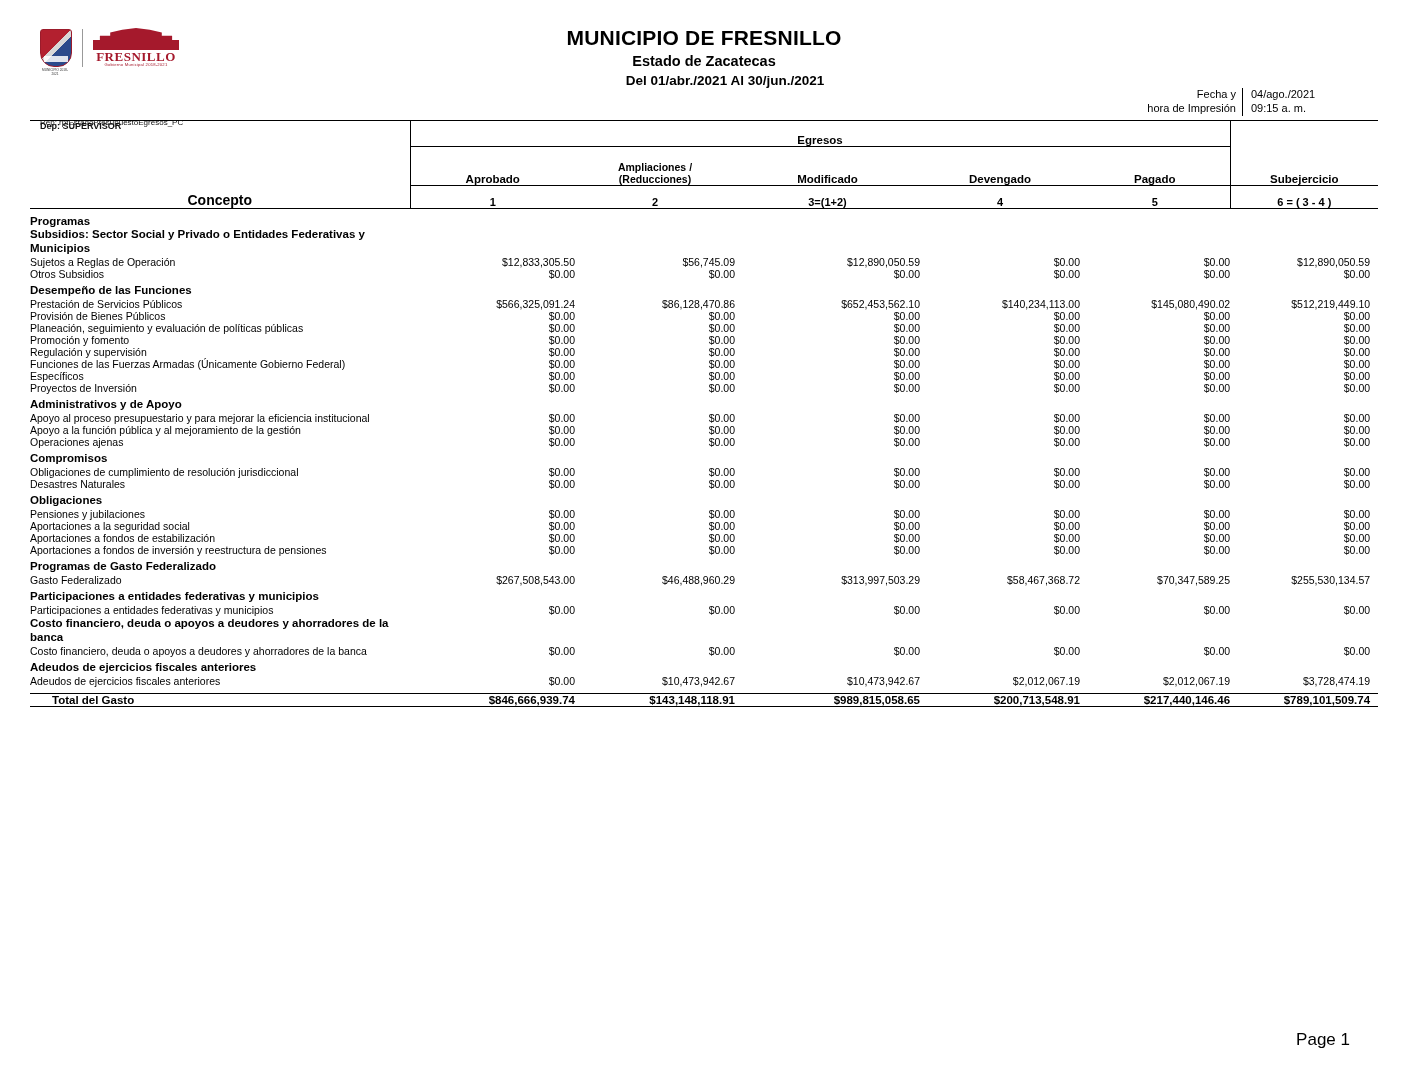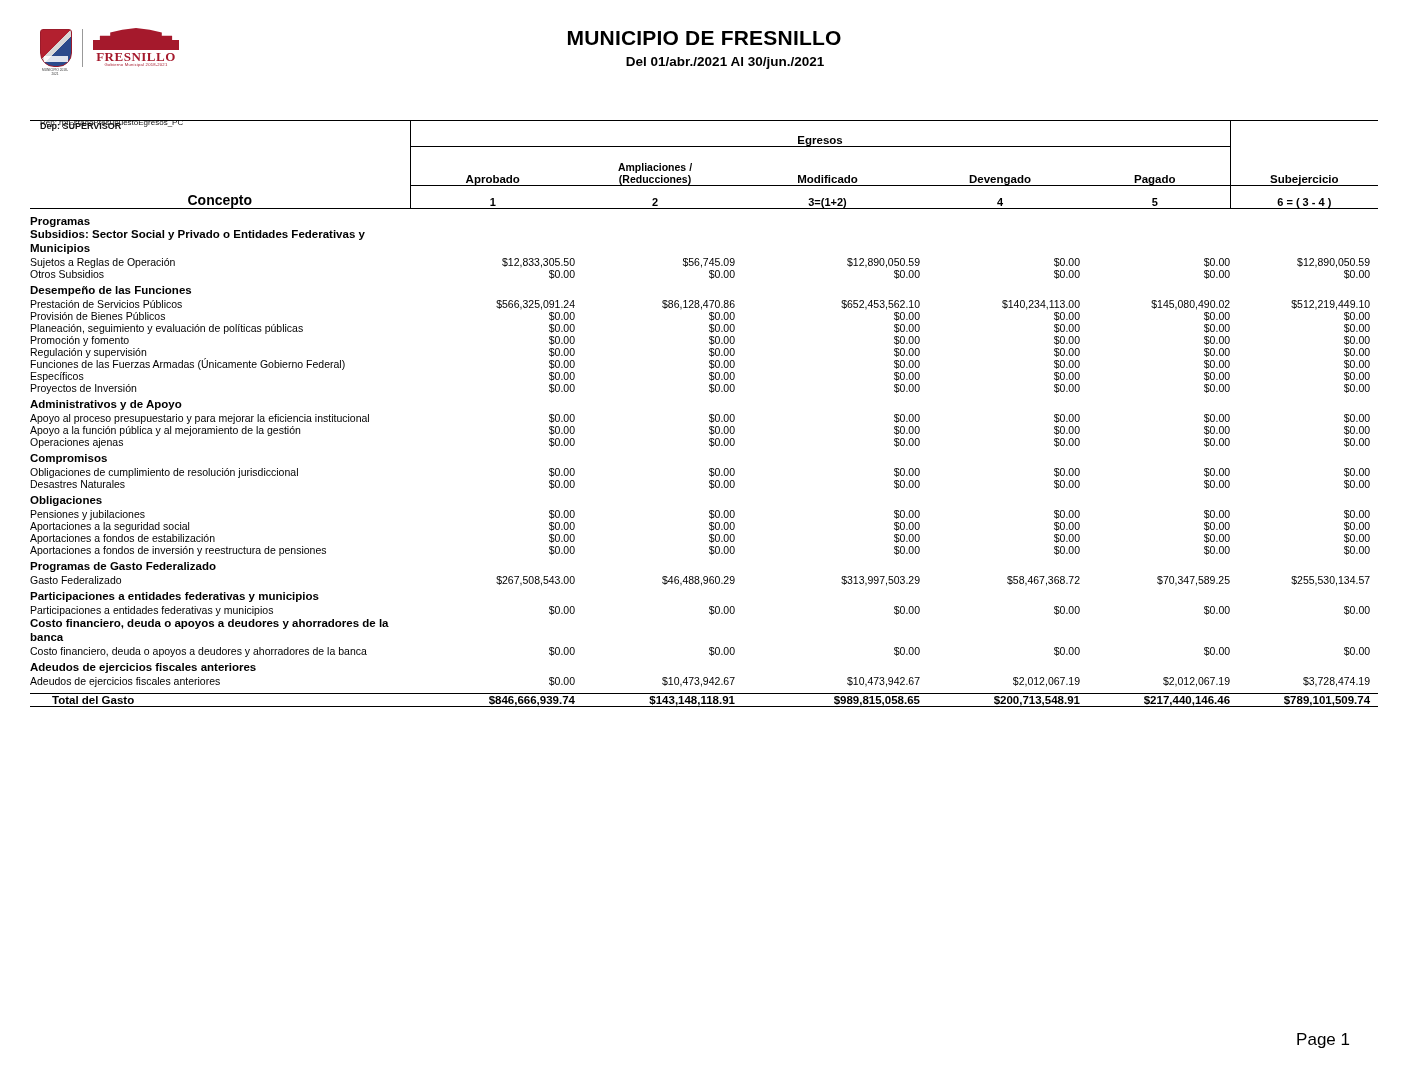--- a/index.html
+++ b/index.html
@@ -262,28 +262,41 @@
       <div class="divider-v"></div>
       <div class="fres-logo">
         <div class="fres-building"></div>
         <div class="fres-name">FRESNILLO</div>
         <div class="fres-sub">Gobierno Municipal 2018-2021</div>
       </div>
     </div>
 
     <div class="titles">
       <div class="t1">MUNICIPIO DE FRESNILLO</div>
+      <div class="t2">Estado de Zacatecas</div>
       <div class="t4">Del 01/abr./2021 Al 30/jun./2021</div>
     </div>
 
     <div class="repline">
       <span>Rep: rptEstadoPresupuestoEgresos_PC</span>
       <span class="dep">Dep: SUPERVISOR</span>
     </div>
 
+    <div class="meta">
+      <div class="meta-row">
+        <div class="meta-label">Fecha y</div>
+        <div class="meta-sep"></div>
+        <div class="meta-val">04/ago./2021</div>
+      </div>
+      <div class="meta-row">
+        <div class="meta-label">hora de Impresión</div>
+        <div class="meta-sep"></div>
+        <div class="meta-val">09:15 a. m.</div>
+      </div>
+    </div>
   </div>
 
   <table class="report">
     <colgroup>
       <col style="width:380px">
       <col style="width:165px">
       <col style="width:160px">
       <col style="width:185px">
       <col style="width:160px">
       <col style="width:150px">

